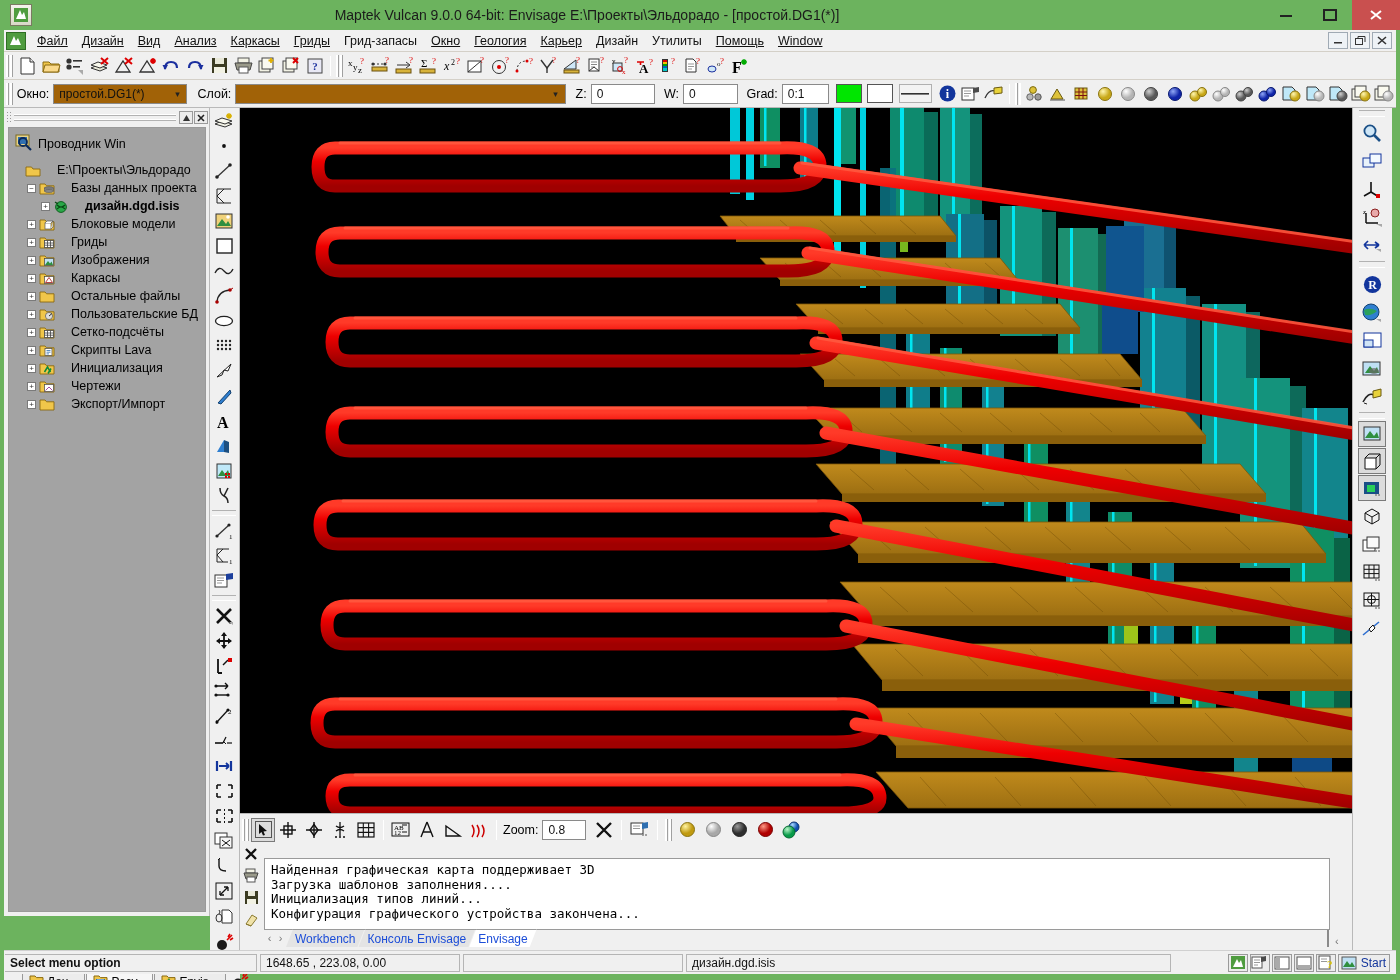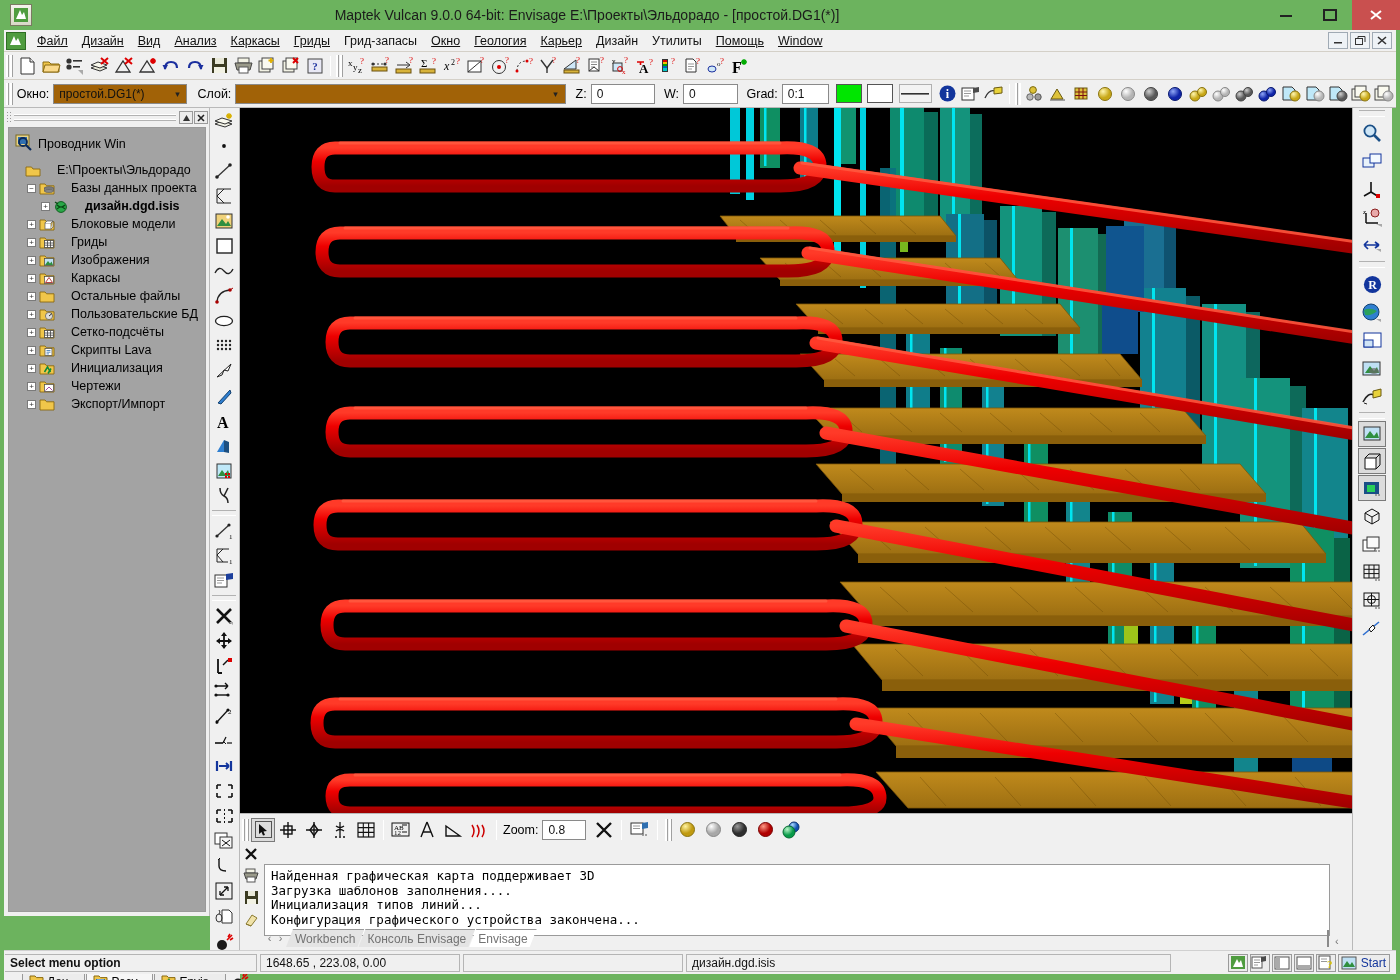--- a/index.html
+++ b/index.html
@@ -186,34 +186,34 @@
   .console {
     position:absolute; left:240px; top:845px; width:1112px; height:105px;
     background:#f0f0f0;
   }
   .con-gutter {
     position:absolute; left:0; top:0; width:22px; height:105px;
     background:#f0f0f0; display:flex; flex-direction:column; align-items:center;
     padding-top:2px; gap:4px;
   }
   .con-text {
-    position:absolute; left:24px; top:19px; width:1066px; height:72px;
+    position:absolute; left:24px; top:13px; width:1066px; height:72px;
     background:#fff; border:1px solid #9a9a9a; overflow:hidden;
     font-family:"DejaVu Sans Mono", monospace; font-size:12.5px;
     padding:4px 6px; line-height:14.5px; color:#000;
   }
   .con-tabs {
     position:absolute; left:24px; top:80px; width:1085px; height:22px;
     display:flex; align-items:flex-end;
   }
   .navarrow { width:11px; text-align:center; color:#777; font-size:11px; line-height:18px; }
   .ctab {
     height:18px; padding:0 9px; font-size:12px; line-height:18px;
     border-top:1px solid #9a9a9a; background:#e4e4e4;
-    position:relative; color:#737373;
+    position:relative; color:#1d4ed8;
     clip-path: polygon(7px 0, 100% 0, calc(100% - 7px) 100%, 0 100%);
     margin-right:-6px;
   }
   .ctab.active { background:#fff; z-index:3; }
 
   
   .rightpal {
     position:absolute; left:1352px; top:108px; width:40px; height:842px;
     background:#f0f0f0; border-left:1px solid #b9b9b9; overflow:hidden;
   }

